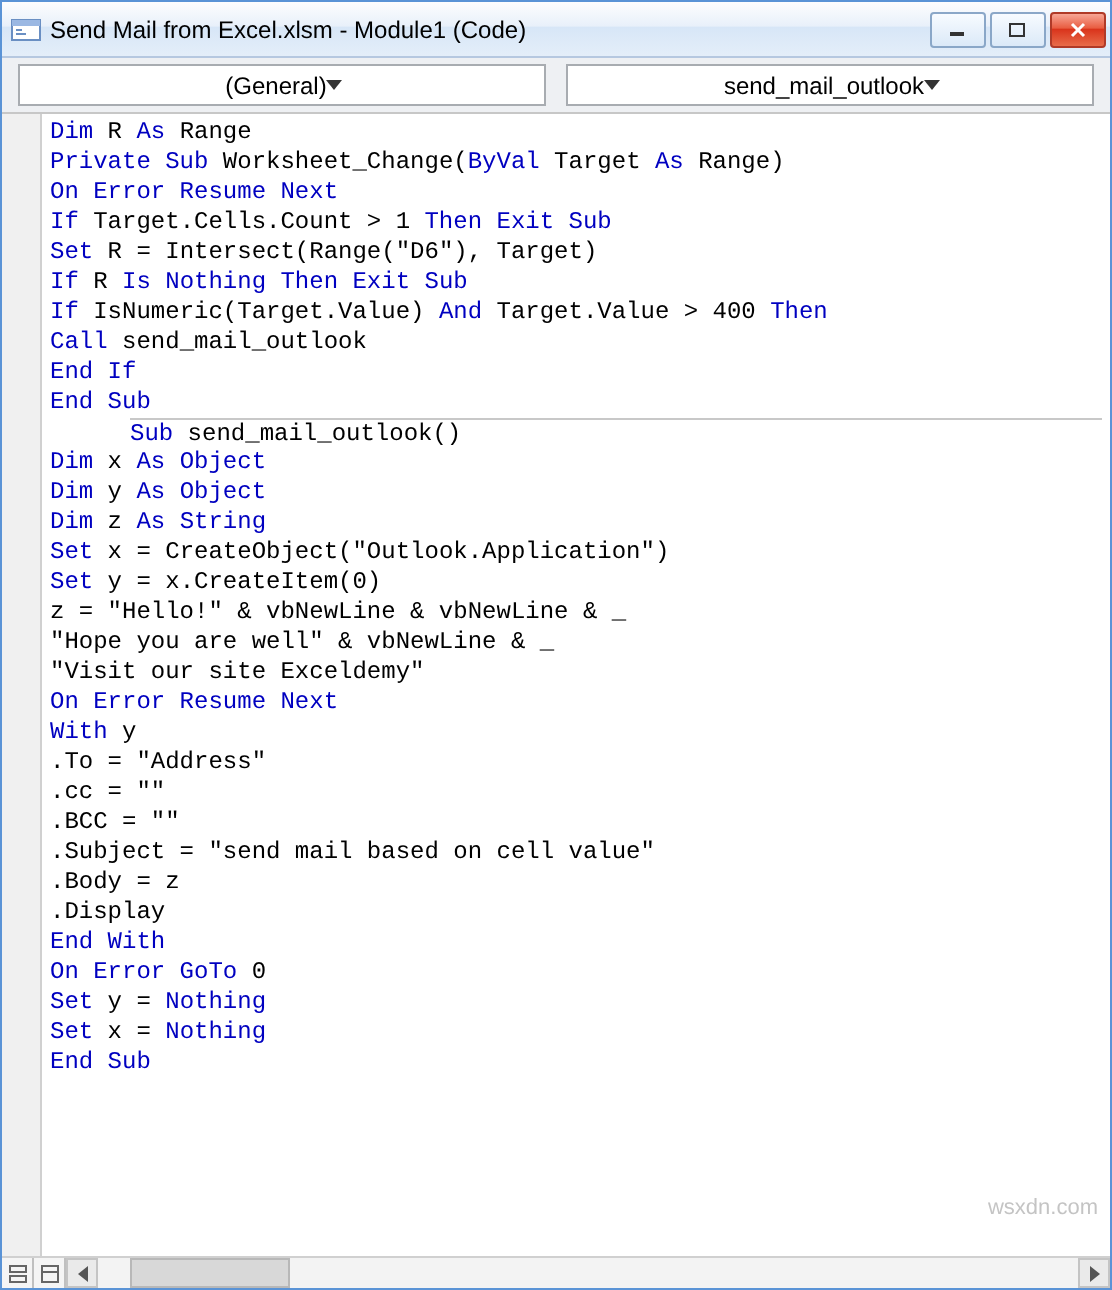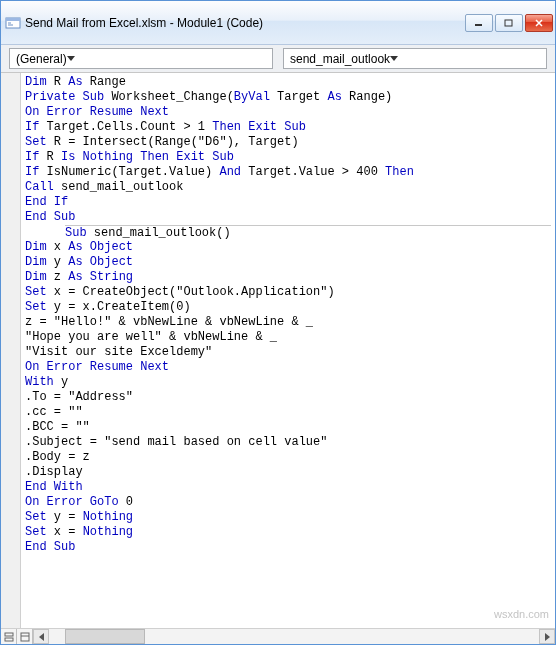--- a/index.html
+++ b/index.html
@@ -13,21 +13,21 @@
     }
     .window {
       width: 100%;
       height: 100%;
       border: 1px solid #5a93d6;
       background: #fff;
       display: flex;
       flex-direction: column;
     }
     .titlebar {
-      height: 44px;
+      height: 28px;
       background: linear-gradient(#fdfdfe, #e8f0fa 45%, #d7e6f7 46%, #e4eef9);
       border-bottom: 1px solid #b6c8e0;
       display: flex;
       align-items: center;
       padding: 0 2px 0 4px;
       gap: 4px;
     }
     .app-icon {
       width: 16px; height: 16px;
       display: flex; align-items: center; justify-content: center;
@@ -62,21 +62,21 @@
       display: flex;
       gap: 10px;
       padding: 3px 8px;
     }
     .combo {
       flex: 1;
       background: #fff;
       border: 1px solid #a8acb1;
       display: flex;
       align-items: center;
-      justify-content: flex-start;
+      justify-content: center;
       padding: 0 4px 0 6px;
       font-family: "Segoe UI", sans-serif;
       font-size: 12px;
       cursor: default;
     }
     .combo .chev {
       width: 0; height: 0;
       border-left: 4px solid transparent;
       border-right: 4px solid transparent;
       border-top: 5px solid #333;
@@ -140,21 +140,21 @@
     .scroll-track { flex: 1; background: #f3f3f3; position: relative; }
     .scroll-thumb {
       position: absolute;
       left: 16px; top: 0; bottom: 0;
       width: 80px;
       background: #d8d8d8;
       border: 1px solid #b8b8b8;
     }
     .watermark {
       position: absolute;
-      right: 6px; bottom: 8px;
+      right: 6px; bottom: 18px;
       font-size: 11px;
       color: #c4c4c4;
       font-family: Arial, sans-serif;
       pointer-events: none;
     }
     .line {
       position: relative;
       height: 15px;
     }
     .proc-line {

